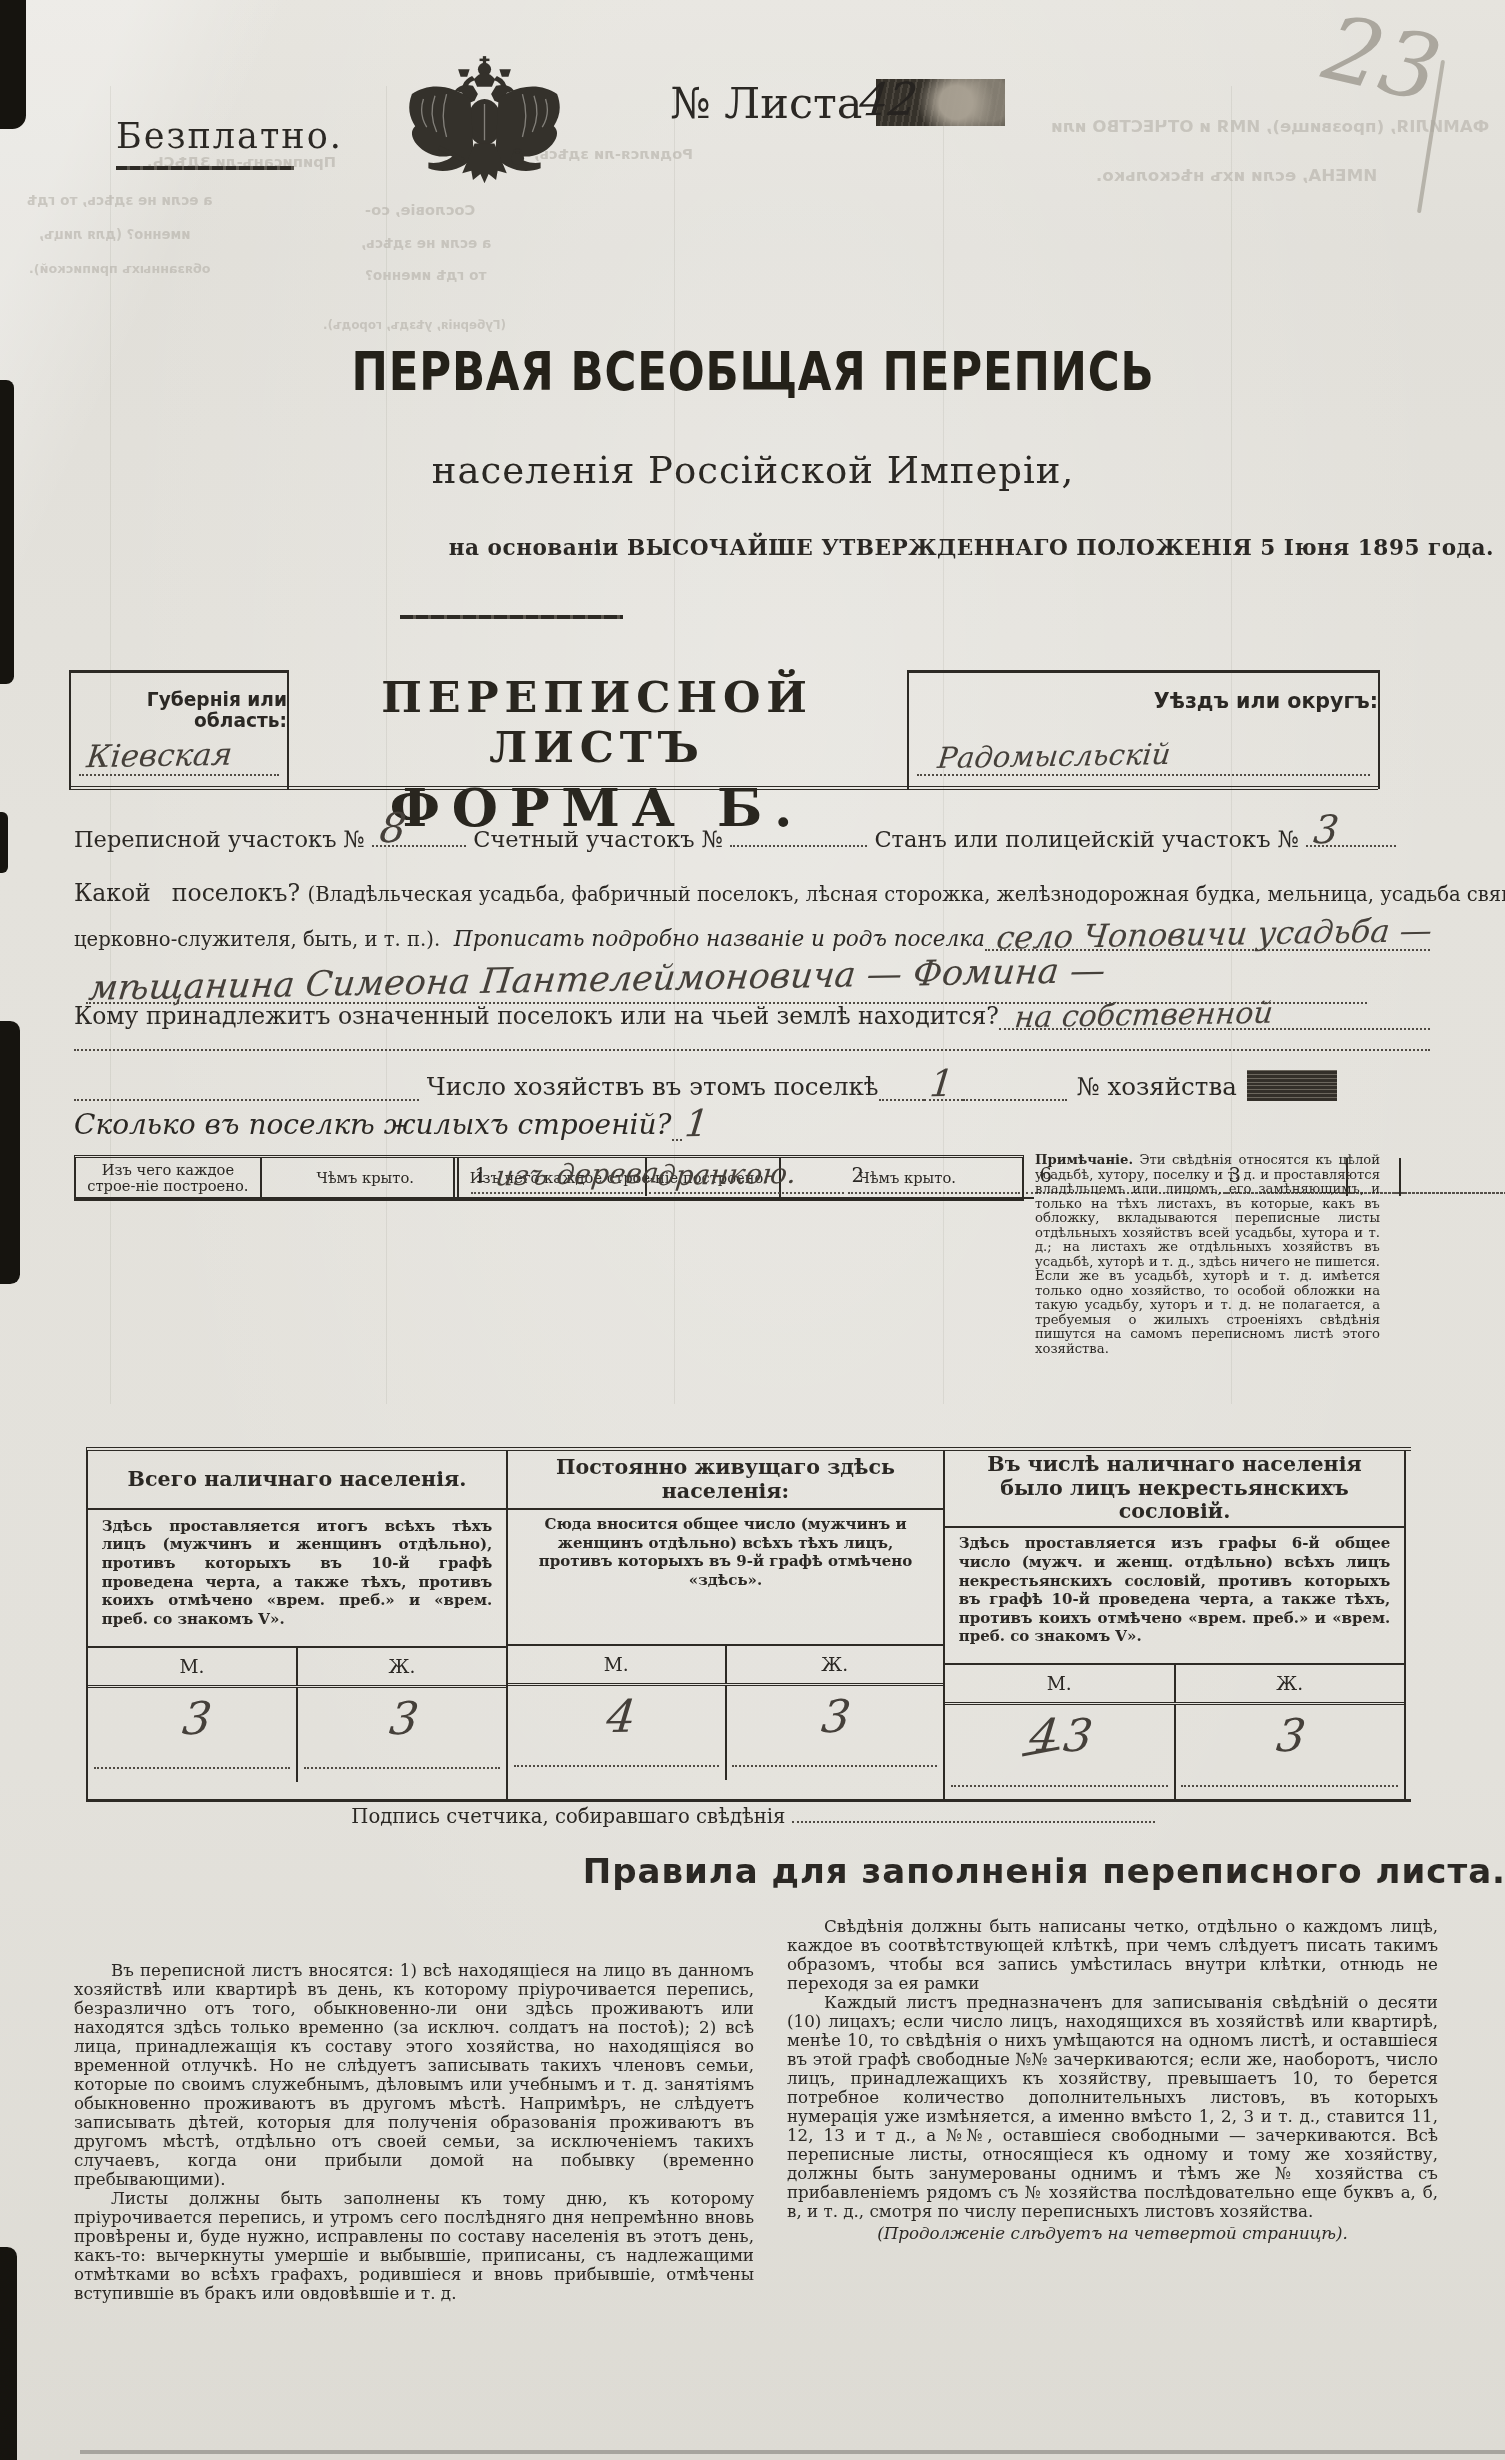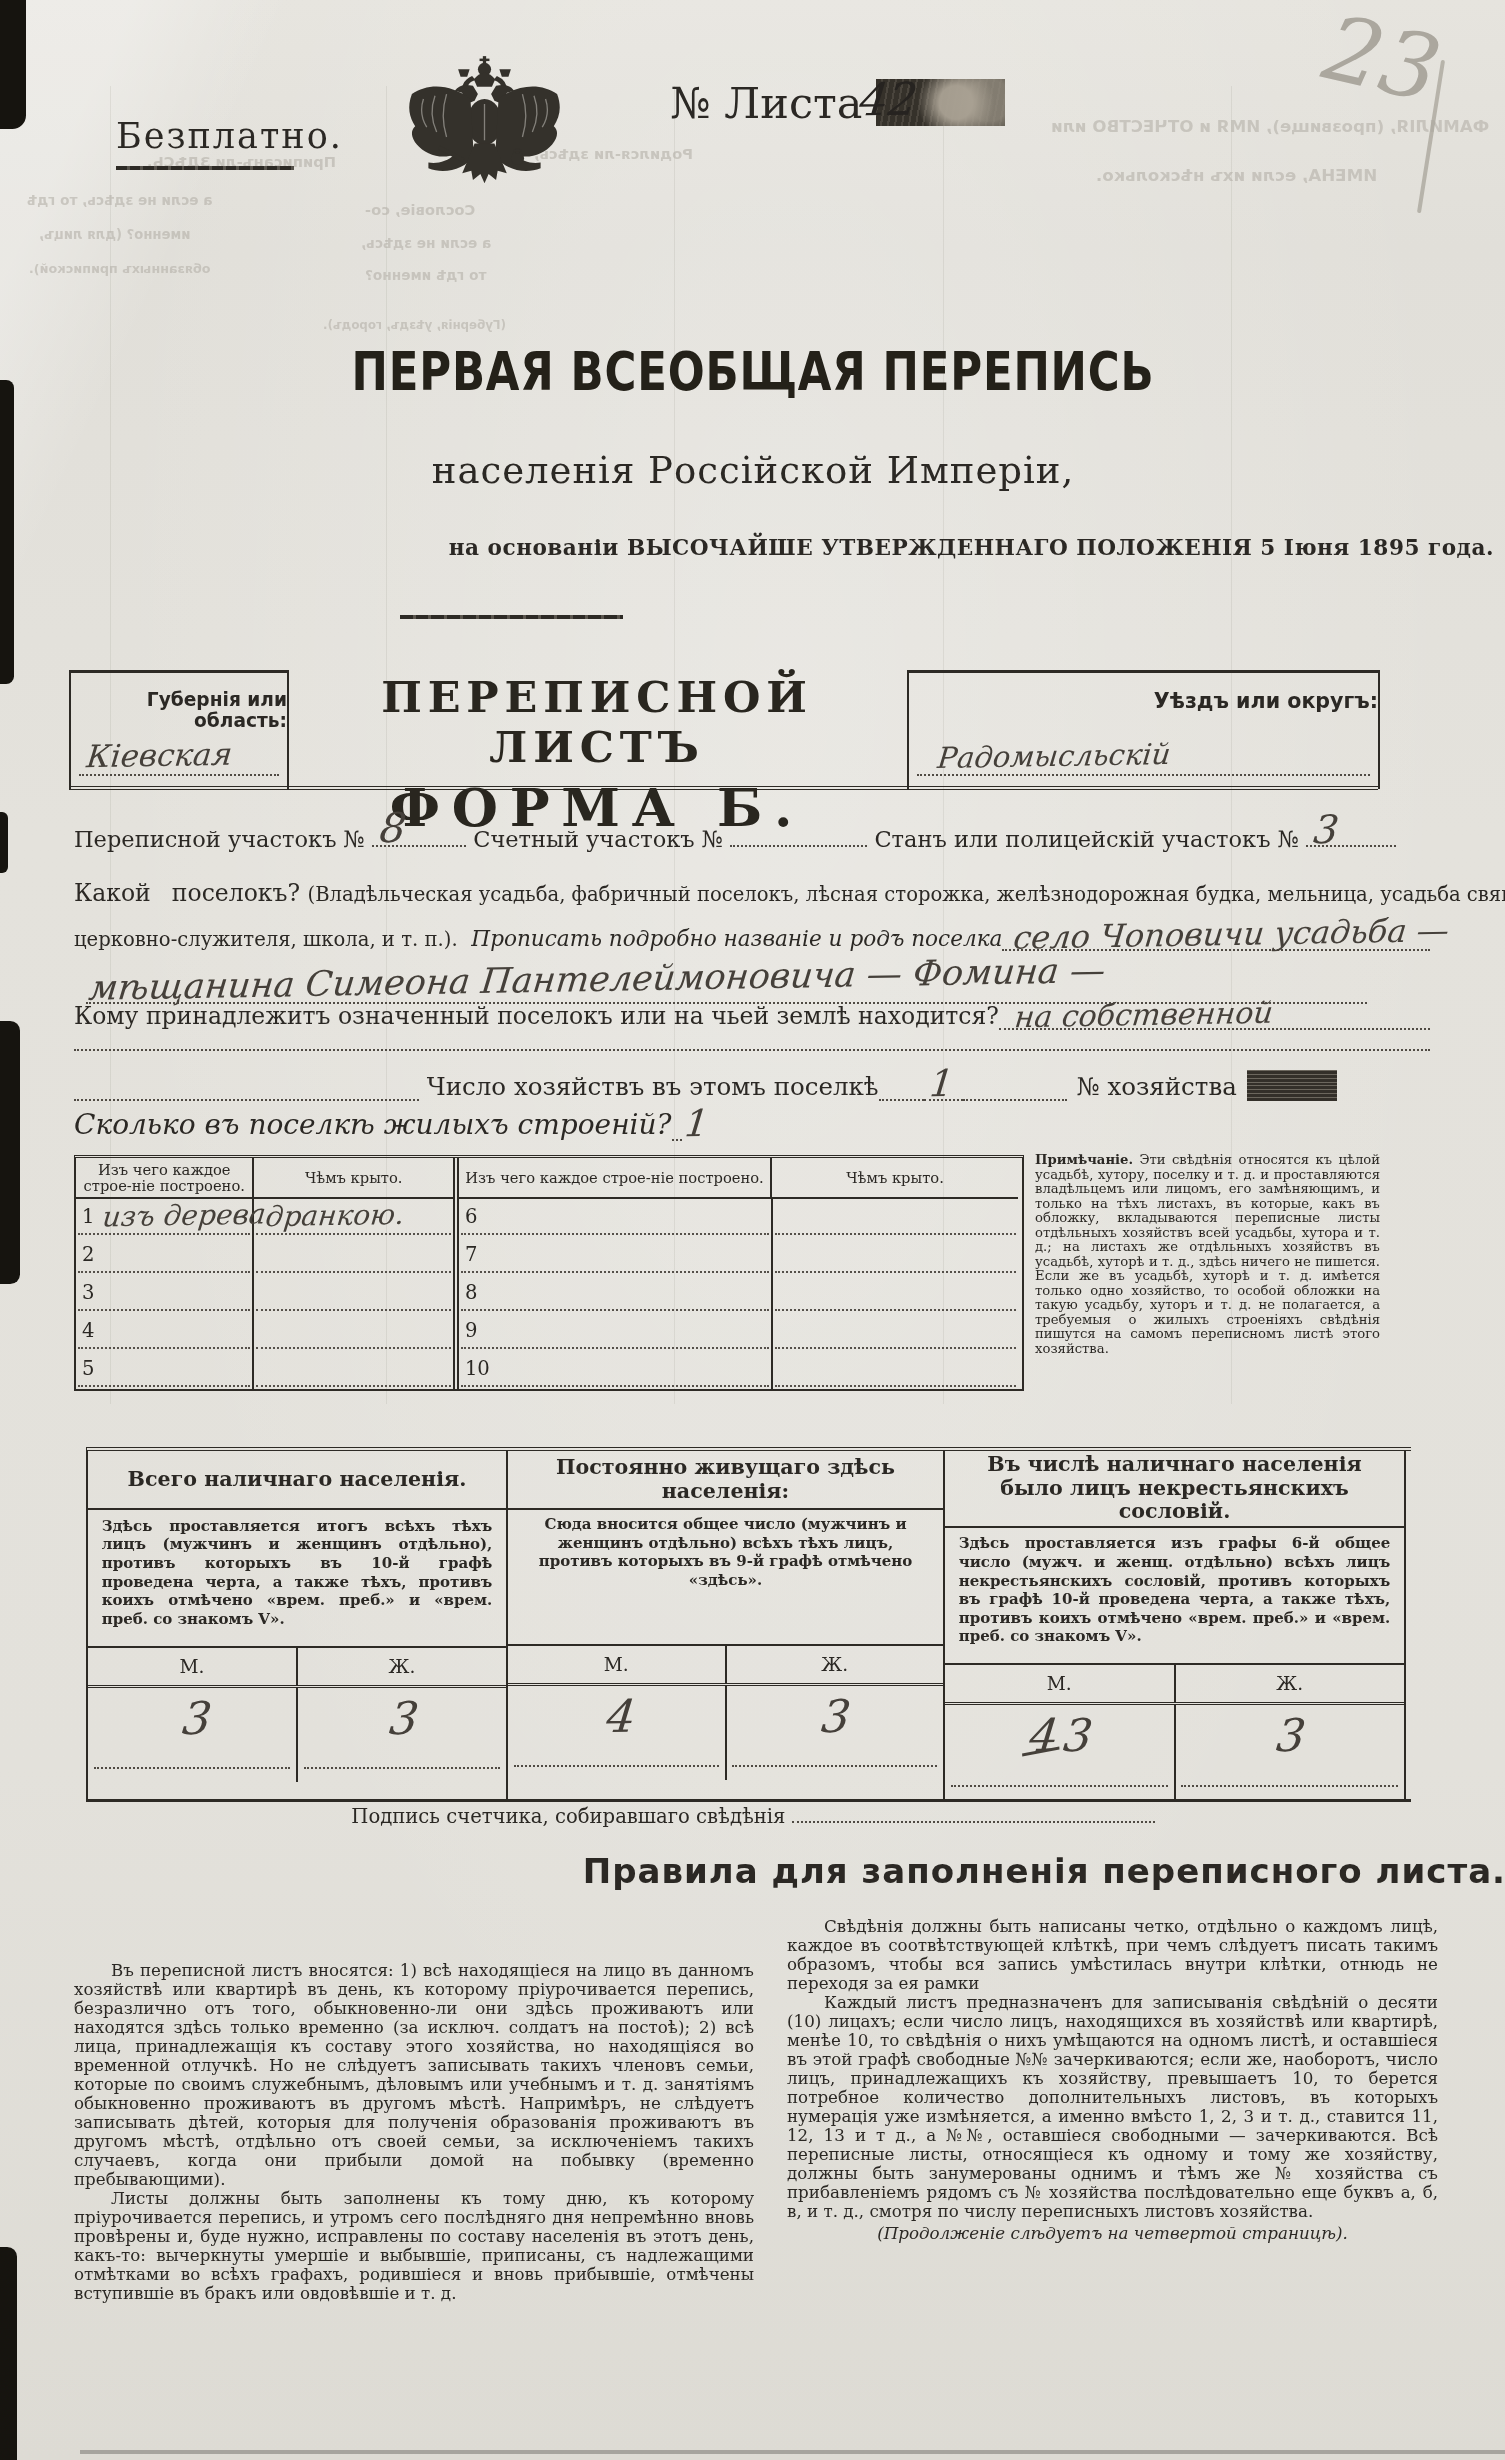--- a/index.html
+++ b/index.html
@@ -86,21 +86,21 @@
   #stampH { display:inline-block; width:90px; height:31px; margin-left:9.8px; vertical-align:-3.9px;
             background:repeating-linear-gradient(0deg, #332f29 0 2.9px, rgba(205,198,185,.35) 2.9px 3.9px),
                        #37332c; }
   #skolko { top:1108px; font-size:28px; font-style:italic; display:flex; align-items:flex-end;
             left:74px; width:608px; }
   #skolko .hwv { position:absolute; left:13.7px; bottom:-5.9px; font-size:37px; }
 
   
   #btable { left:74px; top:1155px; width:946px; display:flex;
             border:2px solid #2d2a25; border-top:3.9px double #2d2a25; border-bottom:2.9px solid #2d2a25; }
-  .bt-half { display:flex; flex-direction:column; }
+  .bt-half { display:flex; flex-direction:row; }
   #bt-left { width:377px; }
   #bt-right { width:559px; border-left:6.9px double #2d2a25; }
   .bt-head { display:flex; height:39px; border-bottom:2px solid #2d2a25; }
   .bt-head div { display:flex; align-items:center; justify-content:center; text-align:center;
                  font-size:14.7px; line-height:16px; padding:2px 3.9px; }
   .bt-row { display:flex; height:38px; }
   .bt-c1l { width:176px; border-right:2px solid #2d2a25; }
   .bt-c2l { width:199px; }
   .bt-c1r { width:312px; border-right:2px solid #2d2a25; }
   .bt-c2r { width:245px; }
@@ -255,21 +255,21 @@
     <span class="wr" style="width:137px;"><span class="hw"></span></span>
     <span>Станъ или полицейскій участокъ №</span>
     <span class="wr" style="width:90px;"><span class="hw" style="font-size:39px;">3</span></span>
   </div>
 
   <div id="kposel" class="fline">
     <span style="word-spacing:13.7px;">Какой поселокъ?</span>
     <span class="hint">(Владѣльческая усадьба, фабричный поселокъ, лѣсная сторожка, желѣзнодорожная будка, мельница, усадьба священно или</span>
   </div>
   <div id="kposel2" class="abs">
-    <span class="hint">церковно-служителя, школа, и т. п.).</span>
+    <span class="hint">церковно-служителя, быть, и т. п.).</span>
     <span class="prompt">Прописать подробно названіе и родъ поселка</span>
     <span class="dotfill">
         <span class="hw">село Чоповичи усадьба —</span>
       </span>
   </div>
   <div id="hwline" class="abs">
     <span class="hw">мѣщанина Симеона Пантелеймоновича — Фомина —</span>
   </div>
 
   <div id="owner" class="abs">

